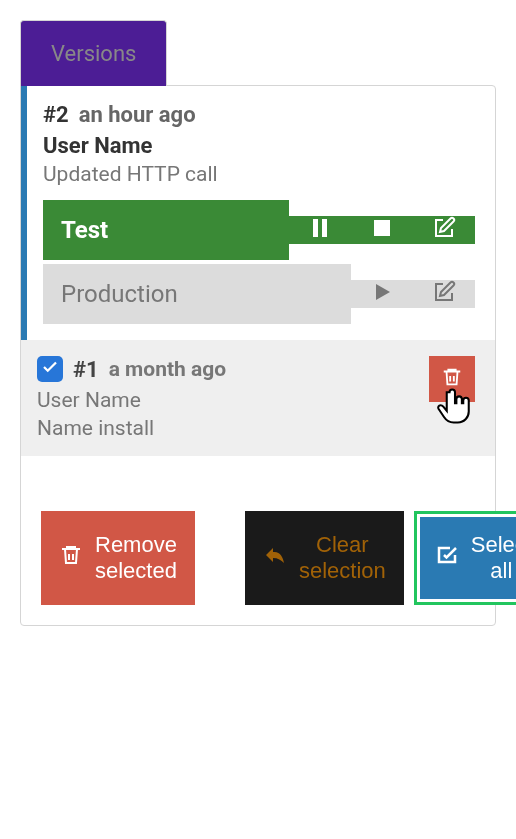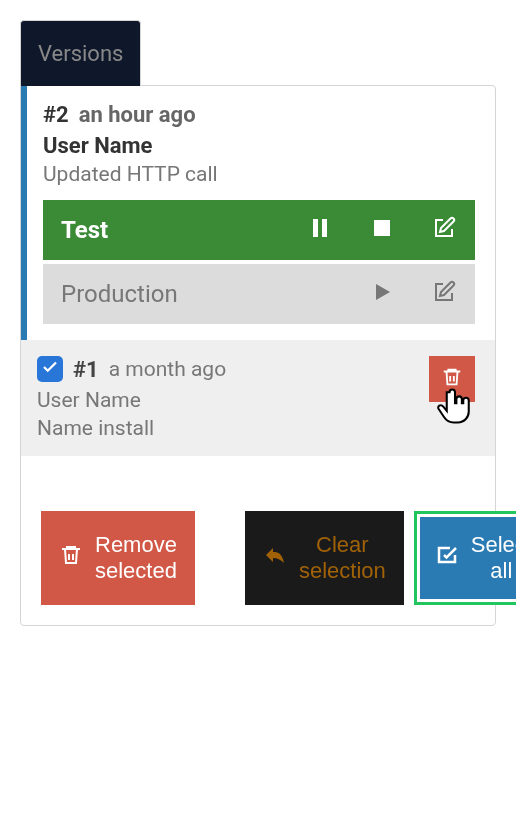--- a/index.html
+++ b/index.html
@@ -11,28 +11,28 @@
       font-family: -apple-system, BlinkMacSystemFont, "Segoe UI", Roboto, Helvetica, Arial, sans-serif;
       background: #fff;
       padding: 20px;
       width: 516px;
     }
     .tab-container {
       position: relative;
     }
     .tab {
       display: inline-block;
-      padding: 20px 17px;
+      padding: 20px 30px;
       border: 1px solid #d5d5d5;
       border-bottom: none;
       border-top-left-radius: 4px;
       border-top-right-radius: 4px;
       color: #888;
       font-size: 22px;
-      background: #0f172a;
+      background: #4c1d95;
       position: relative;
       z-index: 2;
     }
     .panel {
       border: 1px solid #d5d5d5;
       border-radius: 4px;
       border-top-left-radius: 0;
       margin-top: -1px;
       padding-bottom: 20px;
     }
@@ -60,21 +60,21 @@
     .version-time {
       font-weight: 700;
       font-size: 22px;
       color: #666;
     }
     .version-block.selected .version-number {
       font-weight: 700;
       color: #444;
     }
     .version-block.selected .version-time {
-      font-weight: 400;
+      font-weight: 700;
       color: #777;
       font-size: 21px;
     }
     .version-user {
       font-weight: 700;
       font-size: 22px;
       color: #333;
       margin-top: 6px;
     }
     .version-block.selected .version-user {
@@ -89,20 +89,21 @@
     }
     .env-table {
       margin-top: 14px;
       display: flex;
       flex-direction: column;
       gap: 4px;
     }
     .env-row {
       display: flex;
       gap: 0;
+      align-items: center;
     }
     .env-label {
       flex: 1;
       padding: 16px 18px;
       font-size: 24px;
       font-weight: 700;
     }
     .env-row.green .env-label,
     .env-row.green .env-btn {
       background: #3a8a36;

